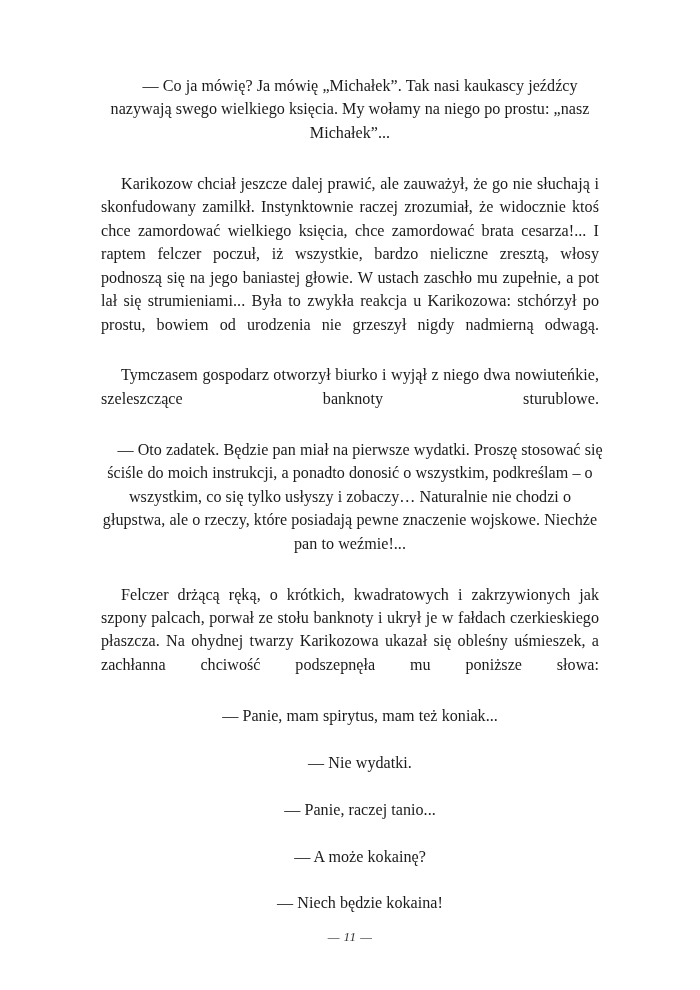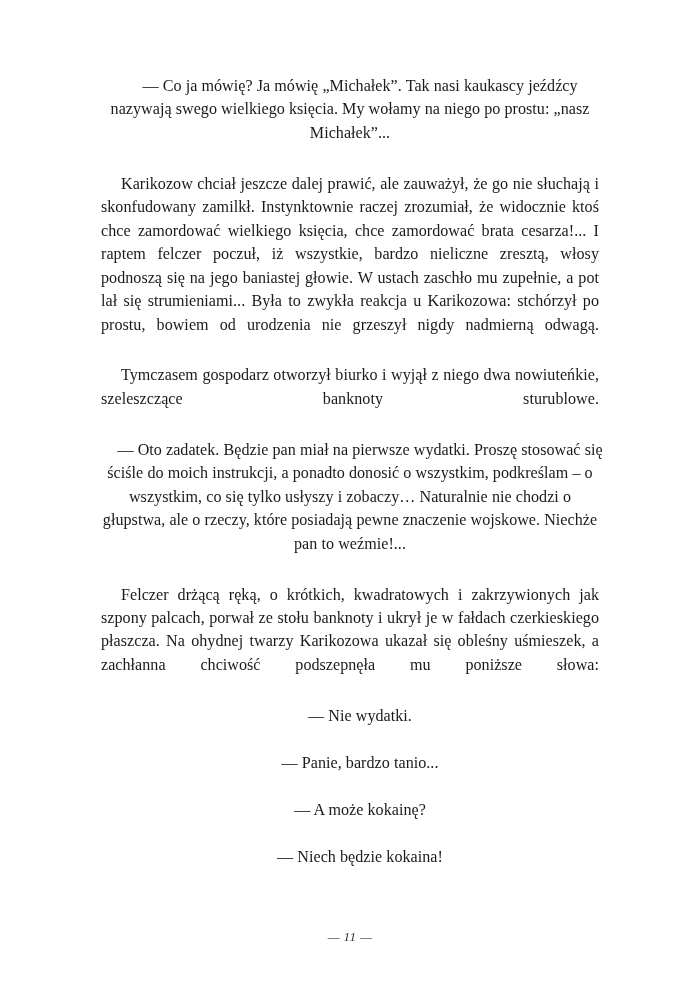--- a/index.html
+++ b/index.html
@@ -75,21 +75,22 @@
 <body>
 
 <div class="page">
 
   <div class="text-block">
       <p class="dialogue">— Co ja mówię? Ja mówię „Michałek”. Tak nasi kaukascy jeźdźcy nazywają swego wielkiego księcia. My wołamy na niego po prostu: „nasz Michałek”...</p>
       <p class="para">Karikozow chciał jeszcze dalej prawić, ale zauważył, że go nie słu­chają i skonfudowany zamilkł. Instynktownie raczej zrozumiał, że wi­docznie ktoś chce zamordować wielkiego księcia, chce zamordować brata cesarza!... I raptem felczer poczuł, iż wszystkie, bardzo nieliczne zresztą, włosy podnoszą się na jego baniastej głowie. W ustach za­schło mu zupełnie, a pot lał się strumieniami... Była to zwykła reakcja u Karikozowa: stchórzył po prostu, bowiem od urodzenia nie grzeszył nigdy nadmierną odwagą.</p>
       <p class="para">Tymczasem gospodarz otworzył biurko i wyjął z niego dwa nowiu­teńkie, szeleszczące banknoty sturublowe.</p>
       <p class="dialogue">— Oto zadatek. Będzie pan miał na pierwsze wydatki. Proszę sto­sować się ściśle do moich instrukcji, a ponadto donosić o wszystkim, podkreślam – o wszystkim, co się tylko usłyszy i zobaczy… Naturalnie nie chodzi o głupstwa, ale o rzeczy, które posiadają pewne znaczenie wojskowe. Niechże pan to weźmie!...</p>
       <p class="para">Felczer drżącą ręką, o krótkich, kwadratowych i zakrzywionych jak szpony palcach, porwał ze stołu banknoty i ukrył je w fałdach czerkie­skiego płaszcza. Na ohydnej twarzy Karikozowa ukazał się obleśny uśmieszek, a zachłanna chciwość podszepnęła mu poniższe słowa:</p>
+      <p class="dialogue">— Panie, mam spirytus, mam też koniak...</p>
       <p class="dialogue">— Nie wydatki.</p>
-      <p class="dialogue">— Panie, bardzo tanio...</p>
+      <p class="dialogue">— Panie, raczej tanio...</p>
       <p class="dialogue">— A może kokainę?</p>
       <p class="dialogue">— Niech będzie kokaina!</p>
     </div>
 
   <div class="folio">— 11 —</div>
 
 </div>
 
 </body></html>

